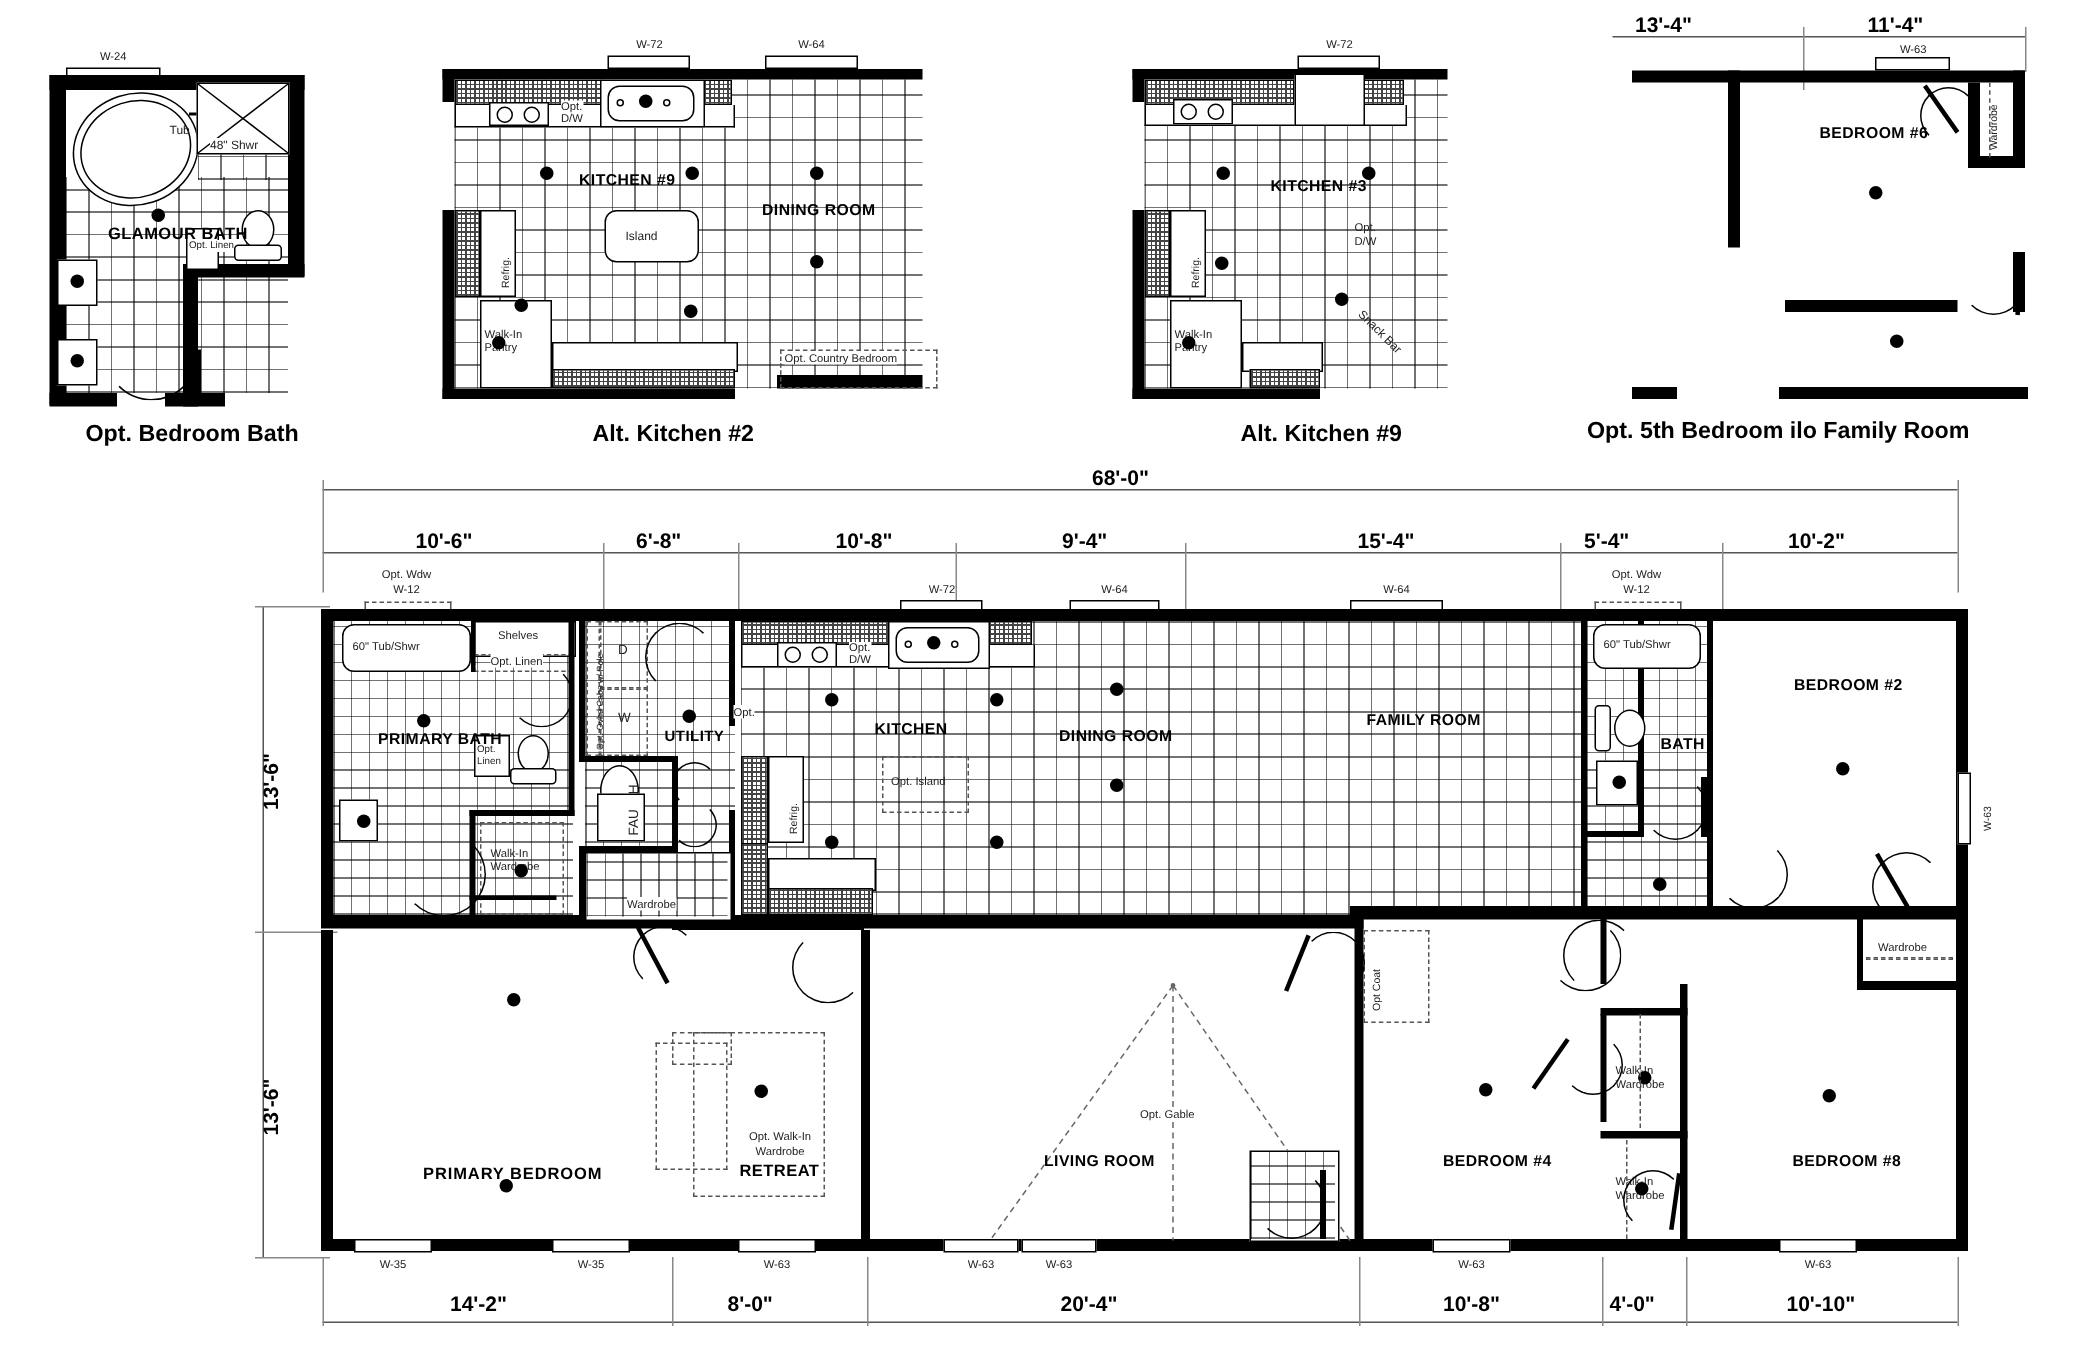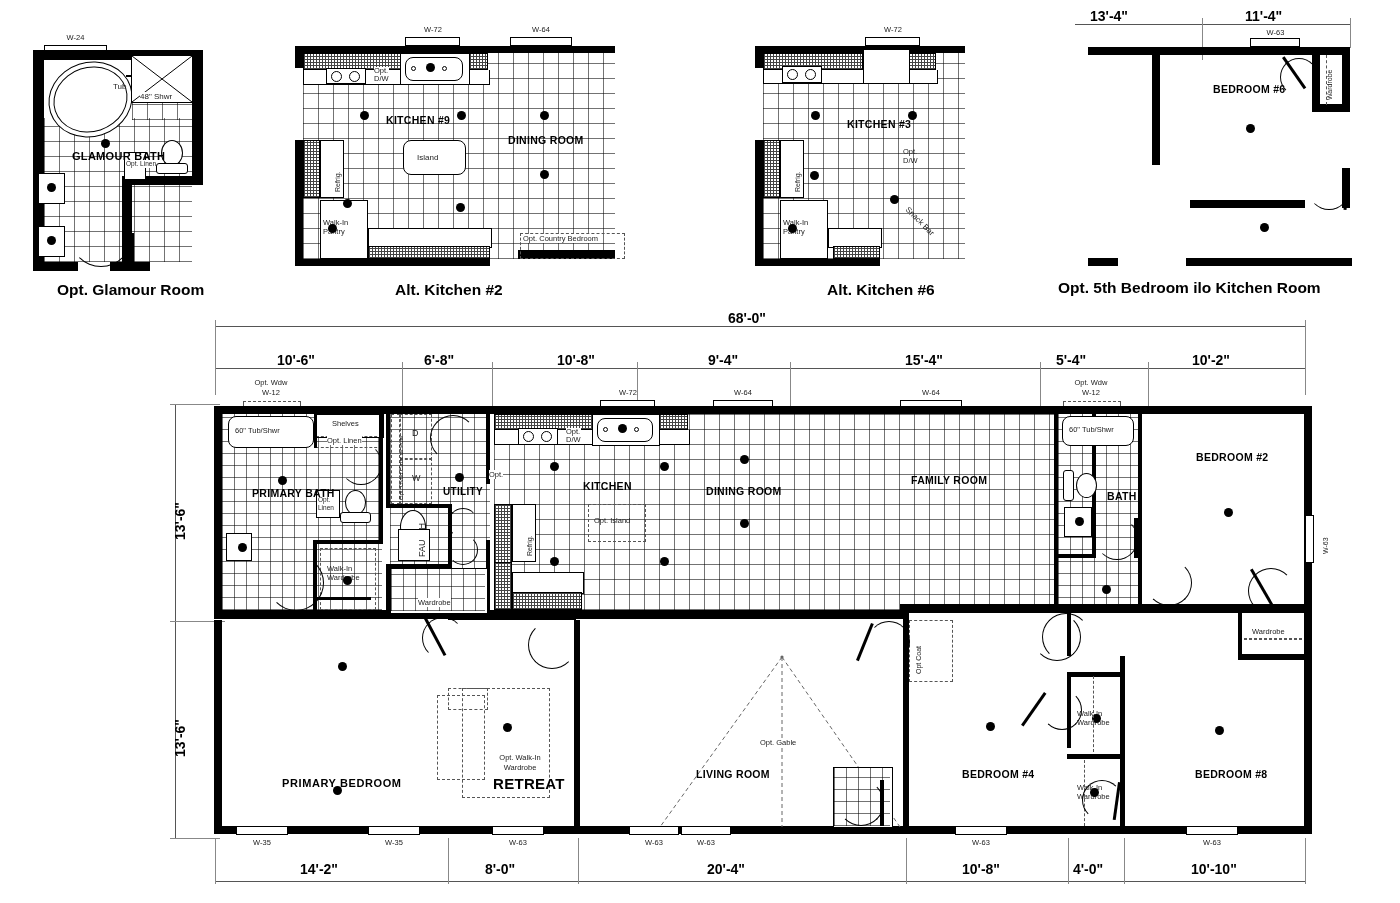--- a/index.html
+++ b/index.html
@@ -110,21 +110,21 @@
   <div class="counter" style="left:124px;top:152px;width:22px;height:7px;"></div>
   <div class="outline" style="left:124px;top:152px;width:22px;height:28px;"></div>
   <div class="slabel" style="left:126px;top:160px;font-size:6.5px;line-height:8px;background:#fff;"><span>Opt. Linen</span></div>
 
   <div class="swing-tr" style="left:70px;top:205px;width:62px;height:62px;"></div>
   <div class="wall" style="left:130px;top:233px;width:4px;height:34px;"></div>
 
   <div class="dot" style="left:101px;top:139px;"></div>
   <div class="rlabel" style="left:72px;top:150px;font-size:11px;line-height:13px;text-align:center;width:60px;">GLAMOUR BATH</div>
 
-  <div class="caption" style="left:57px;top:281px;">Opt. Glamour Room</div>
+  <div class="caption" style="left:57px;top:281px;">Opt. Bedroom Bath</div>
 </div>
 
 <div class="abs" style="left:290px;top:0;width:340px;height:310px;">
 
   <div class="win" style="left:115px;top:37px;width:55px;height:9px;"></div>
   <div class="winlbl" style="left:110px;top:25px;width:66px;">W-72</div>
   <div class="win" style="left:220px;top:37px;width:62px;height:9px;"></div>
   <div class="winlbl" style="left:218px;top:25px;width:66px;">W-64</div>
 
   <div class="wall" style="left:5px;top:46px;width:320px;height:7px;"></div>
@@ -223,21 +223,21 @@
   <div class="slabel" style="left:153px;top:147px;line-height:9px;">Opt.<br>D/W</div>
   <div class="slabel" style="left:160px;top:205px;transform:rotate(45deg);transform-origin:0 0;font-size:8px;">Snack Bar</div>
   <div class="dot" style="left:140px;top:195px;"></div>
 
   <div class="dot" style="left:61px;top:111px;"></div>
   <div class="dot" style="left:158px;top:111px;"></div>
   <div class="dot" style="left:60px;top:171px;"></div>
 
   <div class="rlabel" style="left:97px;top:118px;font-size:10.5px;">KITCHEN  #3</div>
 
-  <div class="caption" style="left:77px;top:281px;">Alt. Kitchen #6</div>
+  <div class="caption" style="left:77px;top:281px;">Alt. Kitchen #9</div>
 </div>
 
 <div class="abs" style="left:1050px;top:0;width:350px;height:310px;">
 
   <div class="dline" style="left:25px;top:24px;width:275px;"></div>
   <div class="ext" style="left:152px;top:18px;height:42px;"></div>
   <div class="ext" style="left:300px;top:18px;height:30px;"></div>
   <svg class="ov">
     <g transform="translate(1050,0)">
       <path d="M25 24 L34 21 L34 27 Z" fill="#000"></path>
@@ -273,21 +273,21 @@
   <div class="wall" style="left:297px;top:170px;width:3px;height:40px;transform:rotate(5deg);transform-origin:0 0;"></div>
 
   <div class="dot" style="left:196px;top:124px;"></div>
   <div class="dot" style="left:210px;top:223px;"></div>
 
   <div class="rlabel" style="left:163px;top:83px;font-size:10.5px;">BEDROOM #6</div>
 
   <div class="wall" style="left:38px;top:258px;width:30px;height:8px;"></div>
   <div class="wall" style="left:136px;top:258px;width:166px;height:8px;"></div>
 
-  <div class="caption" style="left:8px;top:279px;">Opt. 5th Bedroom ilo Kitchen Room</div>
+  <div class="caption" style="left:8px;top:279px;">Opt. 5th Bedroom ilo Family Room</div>
 </div>
 
 <div class="abs" style="left:0;top:0;width:1400px;height:903px;">
 
   <div class="dline" style="left:215px;top:326px;width:1090px;"></div>
   <div class="dim" style="left:728px;top:310px;">68'-0"</div>
 
   <div class="dline" style="left:215px;top:368px;width:1090px;"></div>
   <div class="dim" style="left:277px;top:352px;">10'-6"</div>
   <div class="dim" style="left:424px;top:352px;">6'-8"</div>
@@ -471,21 +471,21 @@
   <div class="swing-bl" style="left:422px;top:617px;width:42px;height:42px;"></div>
   <div class="wall" style="left:424px;top:619px;width:3px;height:42px;transform:rotate(-28deg);transform-origin:0 0;"></div>
 
   <div class="wall" style="left:448px;top:617px;width:128px;height:3px;"></div>
   <div class="wall" style="left:574px;top:620px;width:6px;height:206px;"></div>
   <div class="swing" style="left:528px;top:621px;width:48px;height:48px;"></div>
   <div class="dashbox" style="left:462px;top:688px;width:88px;height:110px;"></div>
   <div class="dashbox" style="left:437px;top:695px;width:48px;height:85px;"></div>
   <div class="dashbox" style="left:448px;top:688px;width:40px;height:22px;"></div>
   <div class="slabel" style="left:485px;top:753px;line-height:10px;text-align:center;width:70px;">Opt.  Walk-In<br>Wardrobe</div>
-  <div class="rlabel" style="left:493px;top:775px;font-size:15px;">RETREAT</div>
+  <div class="rlabel" style="left:493px;top:775px;font-size:11px;">RETREAT</div>
   <div class="dot" style="left:503px;top:723px;"></div>
 
   <svg class="ov">
     <path d="M782 657 L660 827" stroke="#666" stroke-width="1" stroke-dasharray="4 3" fill="none"></path>
     <path d="M782 657 L900 827" stroke="#666" stroke-width="1" stroke-dasharray="4 3" fill="none"></path>
     <path d="M782 657 L782 827" stroke="#666" stroke-width="1" stroke-dasharray="4 3" fill="none"></path>
     <circle cx="782" cy="657" r="1.6" fill="#666"></circle>
   </svg>
   <div class="slabel" style="left:760px;top:738px;background:#fff;">Opt.  Gable</div>
   <div class="rlabel" style="left:696px;top:768px;font-size:10.5px;">LIVING ROOM</div>

